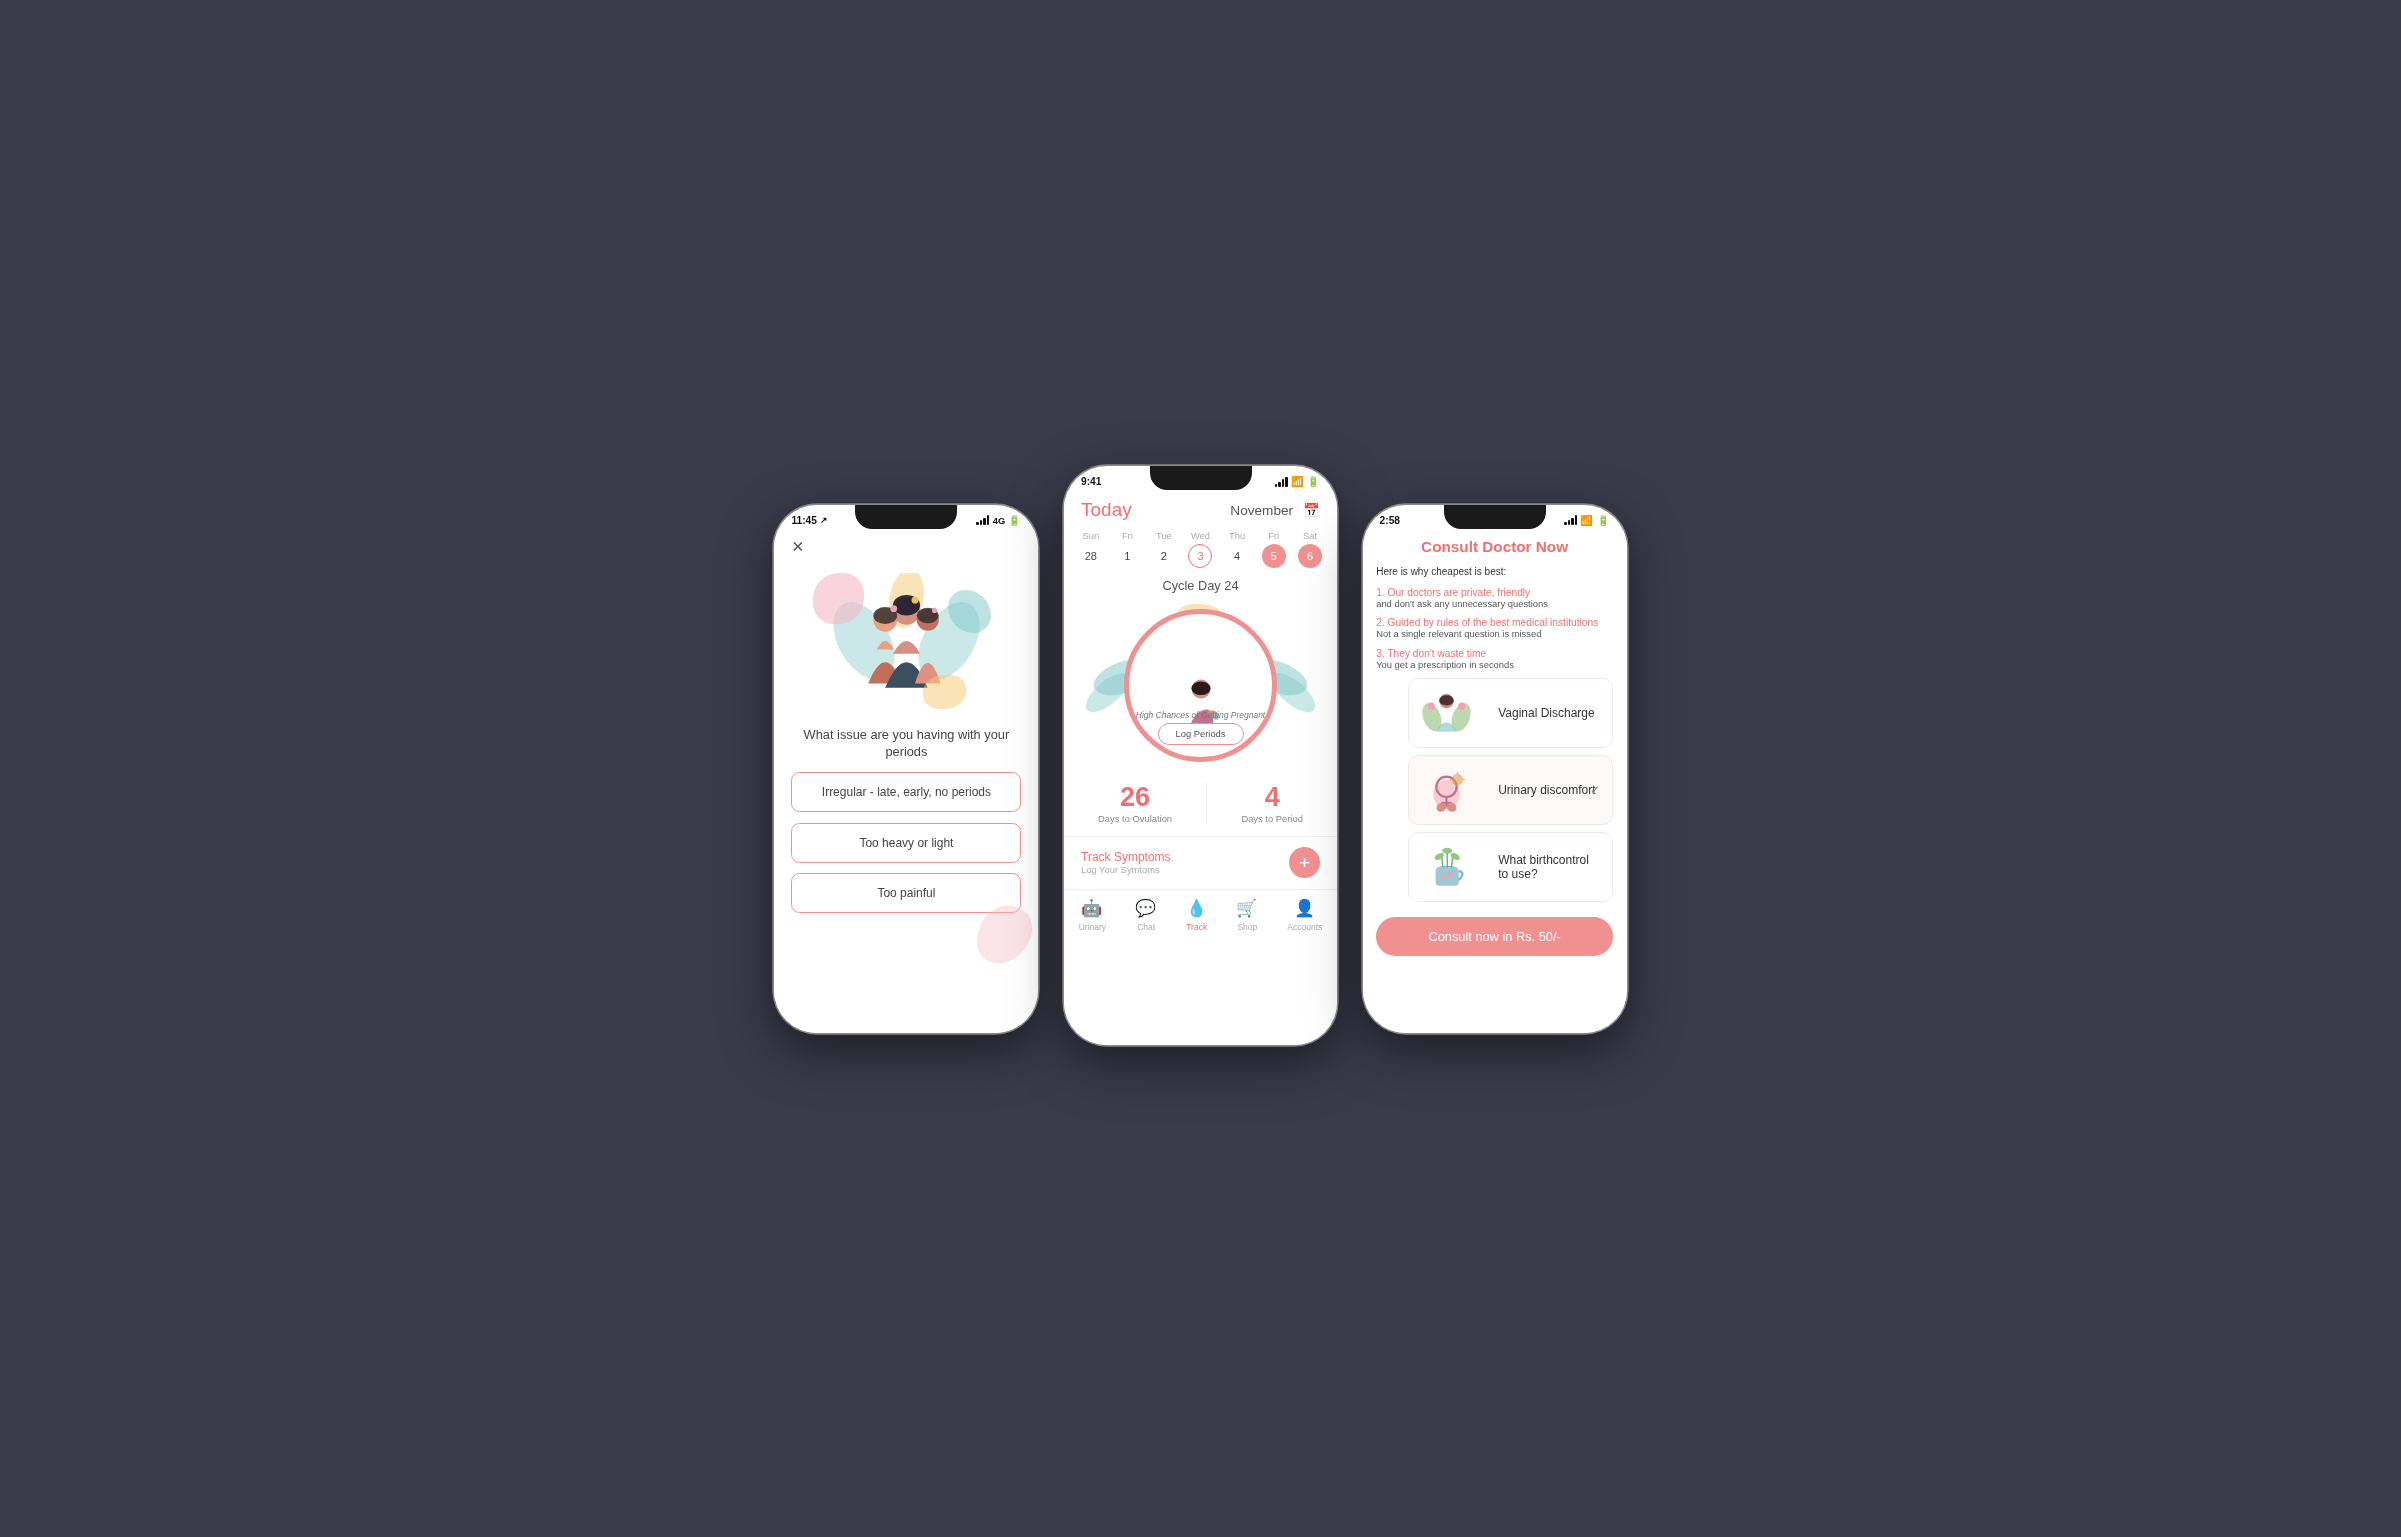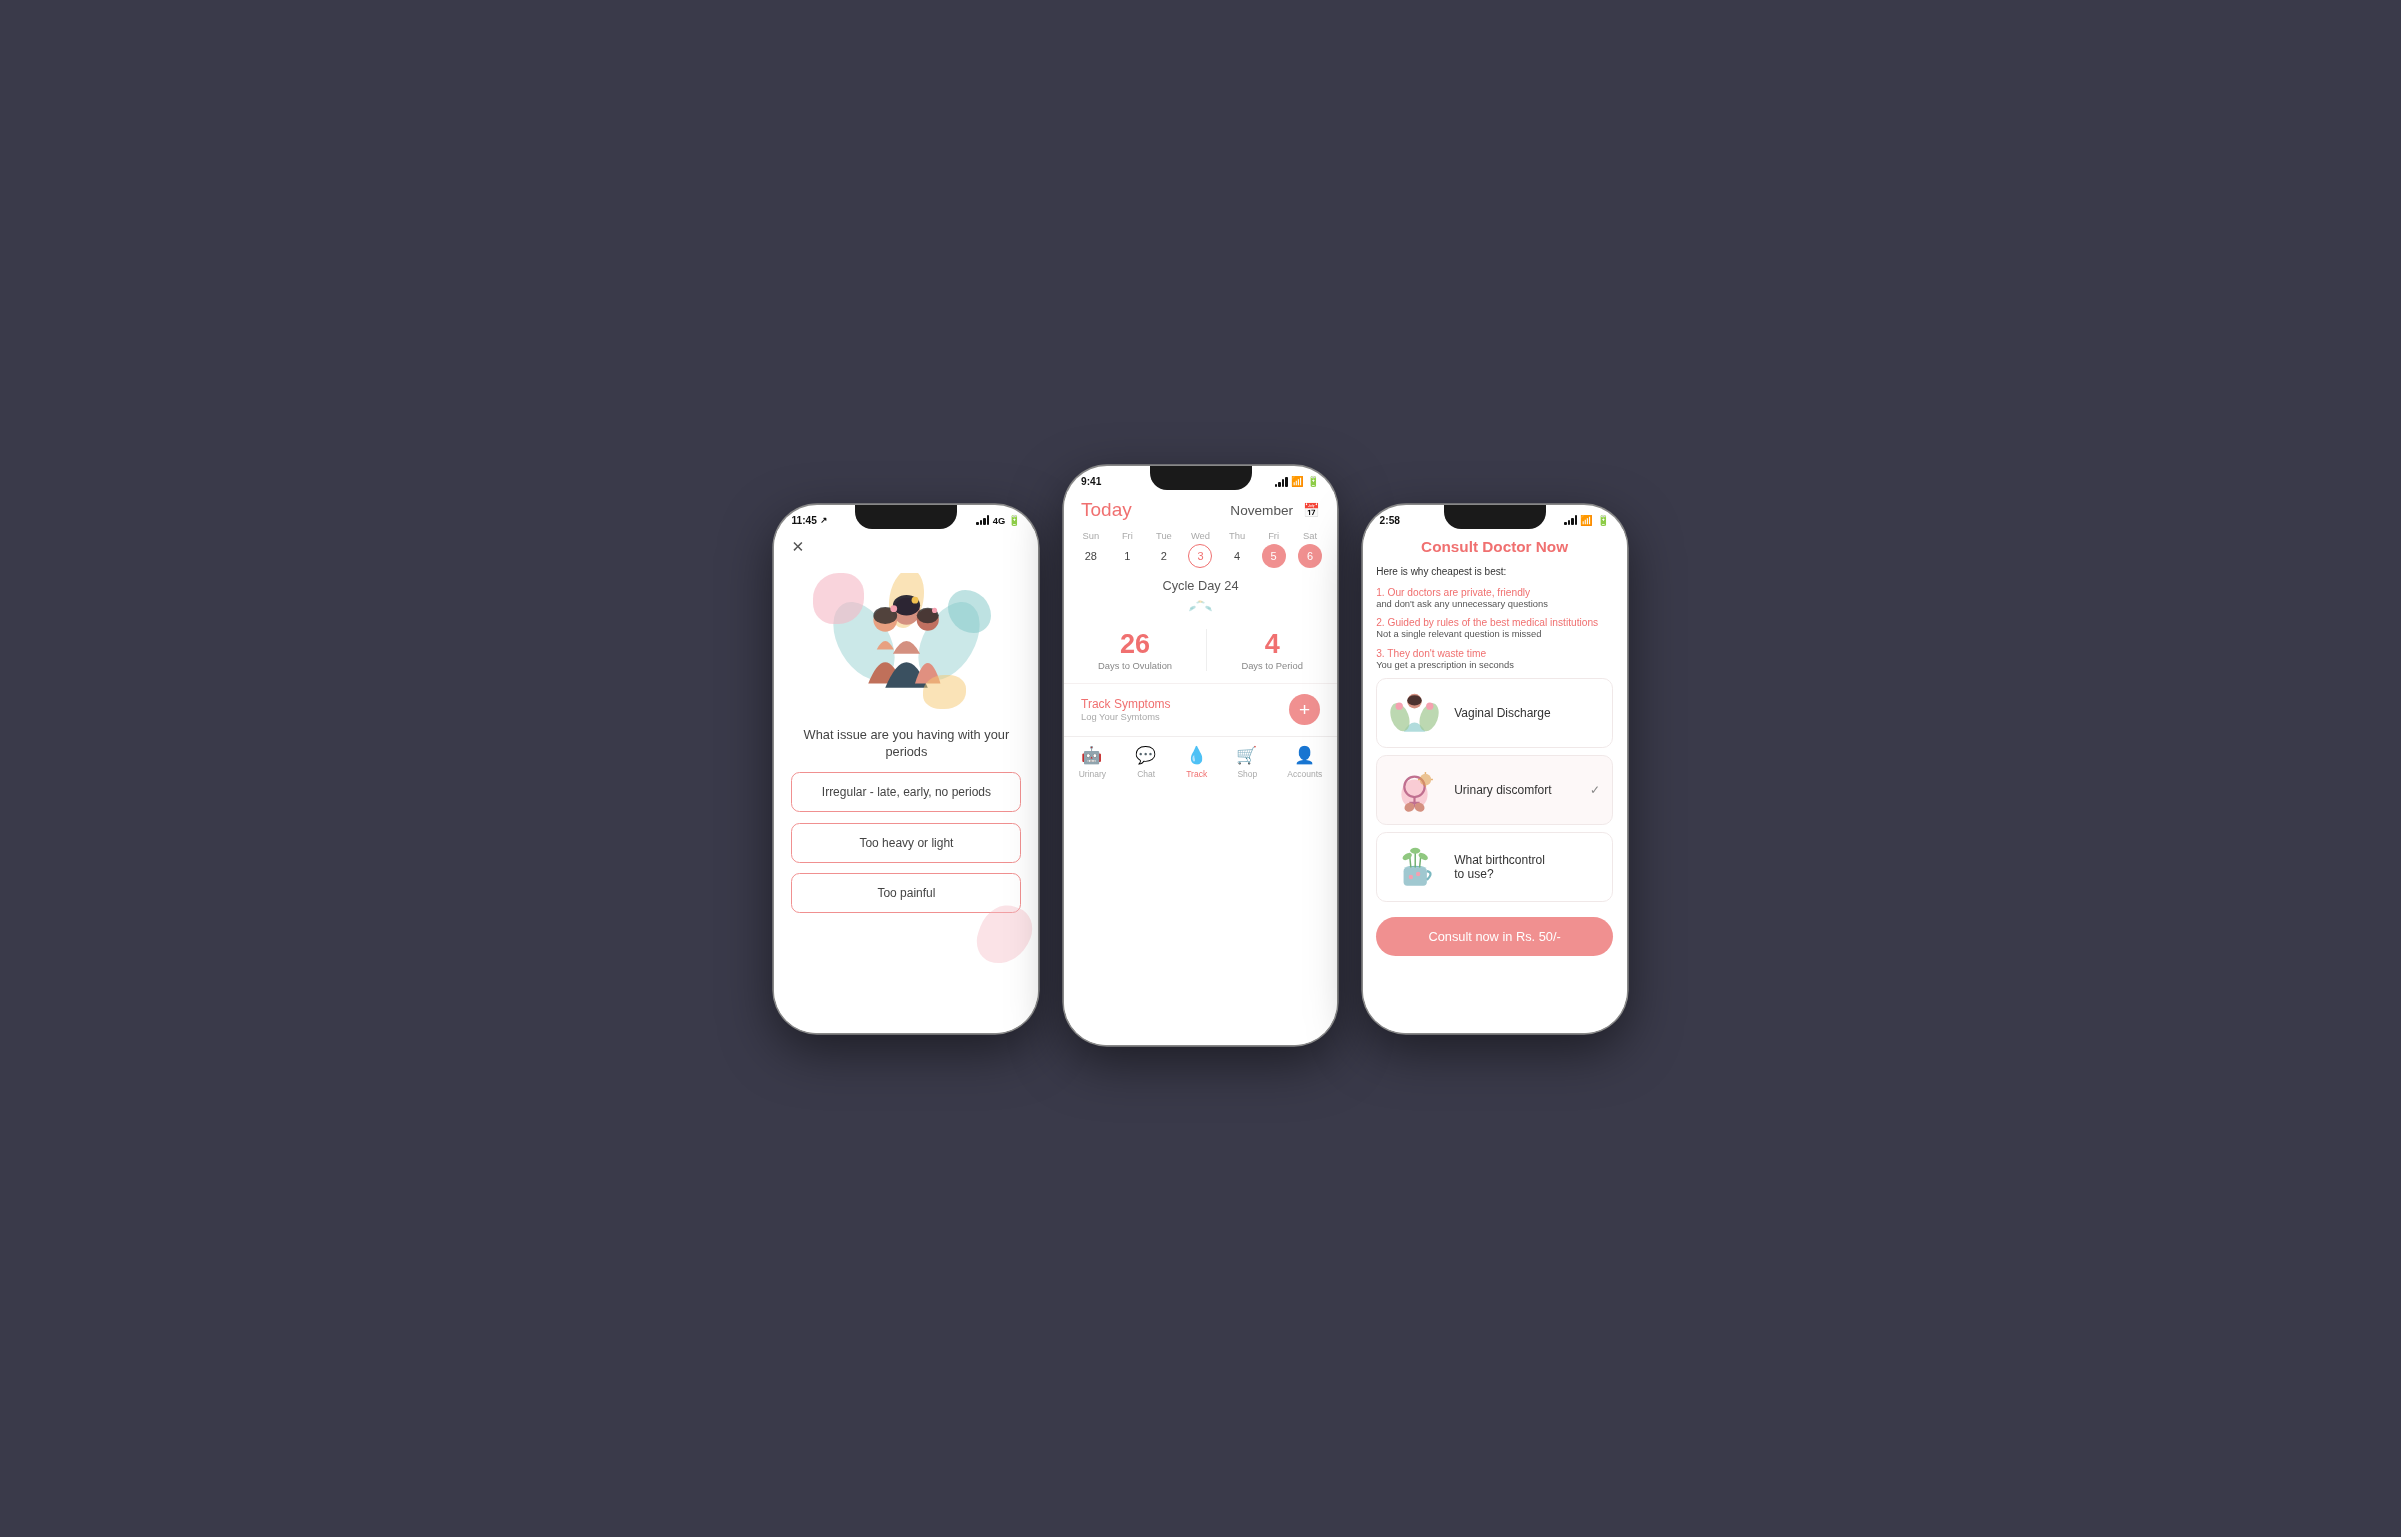--- a/index.html
+++ b/index.html
@@ -344,24 +344,25 @@
       font-size: 9.4px;
       color: #555;
     }
 
     .service-card {
       border: 0.9px solid #f0e8e8;
       border-radius: 10.2px;
       padding: 8.5px 12px;
       display: flex;
       align-items: center;
-      gap: 14px;
+      gap: 26px;
       margin-bottom: 6.8px;
       cursor: pointer;
       position: relative;
+      margin-left: 32px;
     }
 
     .service-card.selected {
       background: #fdf8f8;
     }
 
     .service-icon {
       width: 51px;
       height: 51px;
       flex-shrink: 0;
@@ -546,20 +547,42 @@
           <ellipse cx="40" cy="120" rx="35" ry="15" fill="#7dc5c5" opacity="0.4" transform="rotate(-40,40,120)"></ellipse>
 
           <ellipse cx="260" cy="100" rx="40" ry="20" fill="#7dc5c5" opacity="0.5" transform="rotate(20,260,100)"></ellipse>
           <ellipse cx="280" cy="120" rx="35" ry="15" fill="#7dc5c5" opacity="0.4" transform="rotate(40,280,120)"></ellipse>
 
           <ellipse cx="160" cy="20" rx="30" ry="15" fill="#f5c870" opacity="0.5" transform="rotate(5,160,20)"></ellipse>
           <ellipse cx="130" cy="30" rx="25" ry="12" fill="#7dc5c5" opacity="0.4" transform="rotate(-15,130,30)"></ellipse>
           <ellipse cx="190" cy="30" rx="25" ry="12" fill="#7dc5c5" opacity="0.4" transform="rotate(15,190,30)"></ellipse>
         </svg>
 
+        <div class="cycle-circle">
+
+          <svg viewBox="0 0 100 100" width="68" height="68">
+
+            <circle cx="50" cy="25" r="14" fill="#d49080"></circle>
+            <ellipse cx="50" cy="24" rx="14" ry="10" fill="#2a1a1a"></ellipse>
+
+            <path d="M32 85 Q40 55 60 55 Q70 60 68 85" fill="#c07090"></path>
+
+            <path d="M60 60 Q75 55 72 70" fill="#d49080" stroke="#d49080" stroke-width="4"></path>
+
+            <circle cx="72" cy="65" r="5" fill="#7dc5c5" opacity="0.8"></circle>
+
+            <ellipse cx="42" cy="82" rx="10" ry="8" fill="#d49080" transform="rotate(-20,42,82)"></ellipse>
+          </svg>
+
+          <div style="position:absolute;bottom:36px;left:0;right:0;text-align:center;">
+            <span style="font-size:8.5px;color:#777;font-style:italic;">High Chances of Getting Pregnant</span>
+          </div>
+
+          <button class="log-periods-btn">Log Periods</button>
+        </div>
       </div>
 
       <div class="stats-row">
         <div class="stat-item">
           <div class="stat-num">26</div>
           <div class="stat-label">Days to Ovulation</div>
         </div>
         <div style="width:0.9px;background:#eee;"></div>
         <div class="stat-item">
           <div class="stat-num">4</div>

